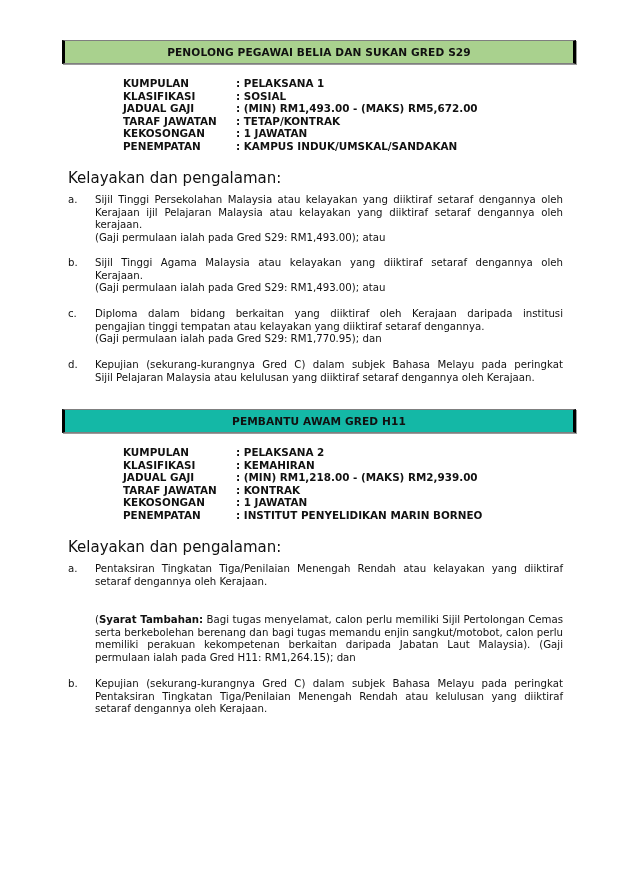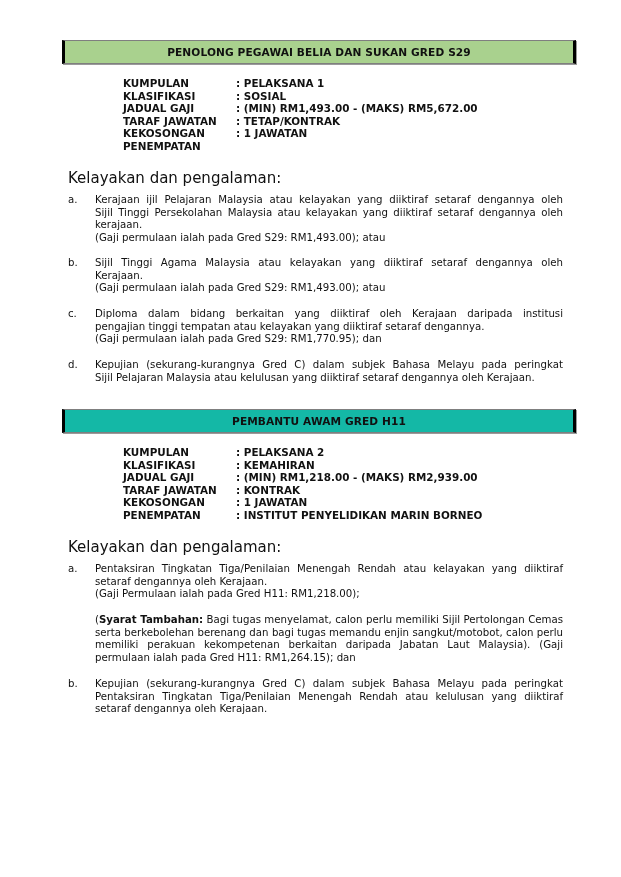--- a/index.html
+++ b/index.html
@@ -55,30 +55,31 @@
     <div class="row">
         <span class="k">TARAF JAWATAN</span>
         <span>: TETAP/KONTRAK</span>
       </div>
     <div class="row">
         <span class="k">KEKOSONGAN</span>
         <span>: 1 JAWATAN</span>
       </div>
     <div class="row">
         <span class="k">PENEMPATAN</span>
+        <span>: KAMPUS INDUK/UMSKAL/SANDAKAN</span>
       </div>
   </div>
 
   <div class="section-heading" style="top:169px">Kelayakan dan pengalaman:</div>
 
   <div class="item" style="top:194px">
     <span class="lbl">a.</span>
     <div class="txt">
+      <p class="just">Sijil Tinggi Persekolahan Malaysia atau kelayakan yang diiktiraf setaraf dengannya oleh</p>
       <p class="just">Kerajaan ijil Pelajaran Malaysia atau kelayakan yang diiktiraf setaraf dengannya oleh</p>
-      <p class="just">Sijil Tinggi Persekolahan Malaysia atau kelayakan yang diiktiraf setaraf dengannya oleh</p>
       <p class="nojust">kerajaan.</p>
       <p class="nojust">(Gaji permulaan ialah pada Gred S29: RM1,493.00); atau</p>
     </div>
   </div>
 
   <div class="item" style="top:257px">
     <span class="lbl">b.</span>
     <div class="txt">
       <p class="just">Sijil Tinggi Agama Malaysia atau kelayakan yang diiktiraf setaraf dengannya oleh</p>
       <p class="nojust">Kerajaan.</p>
@@ -134,21 +135,20 @@
       </div>
   </div>
 
   <div class="section-heading" style="top:538px">Kelayakan dan pengalaman:</div>
 
   <div class="item" style="top:563px">
     <span class="lbl">a.</span>
     <div class="txt">
       <p class="just">Pentaksiran Tingkatan Tiga/Penilaian Menengah Rendah atau kelayakan yang diiktiraf</p>
       <p class="nojust">setaraf dengannya oleh Kerajaan.</p>
-      <p class="nojust">(Gaji Permulaan ialah pada Gred H11: RM1,218.00);</p>
     </div>
   </div>
 
   <div class="note" style="top:614px"><span>(</span><b>Syarat Tambahan:</b><span> Bagi tugas menyelamat, calon perlu memiliki Sijil Pertolongan Cemas serta berkebolehan berenang dan bagi tugas memandu enjin sangkut/motobot, calon perlu memiliki perakuan kekompetenan berkaitan daripada Jabatan Laut Malaysia). (Gaji permulaan ialah pada Gred H11: RM1,264.15); dan</span></div>
 
   <div class="item" style="top:678px">
     <span class="lbl">b.</span>
     <div class="txt">
       <p class="just">Kepujian (sekurang-kurangnya Gred C) dalam subjek Bahasa Melayu pada peringkat</p>
       <p class="just">Pentaksiran Tingkatan Tiga/Penilaian Menengah Rendah atau kelulusan yang diiktiraf</p>

